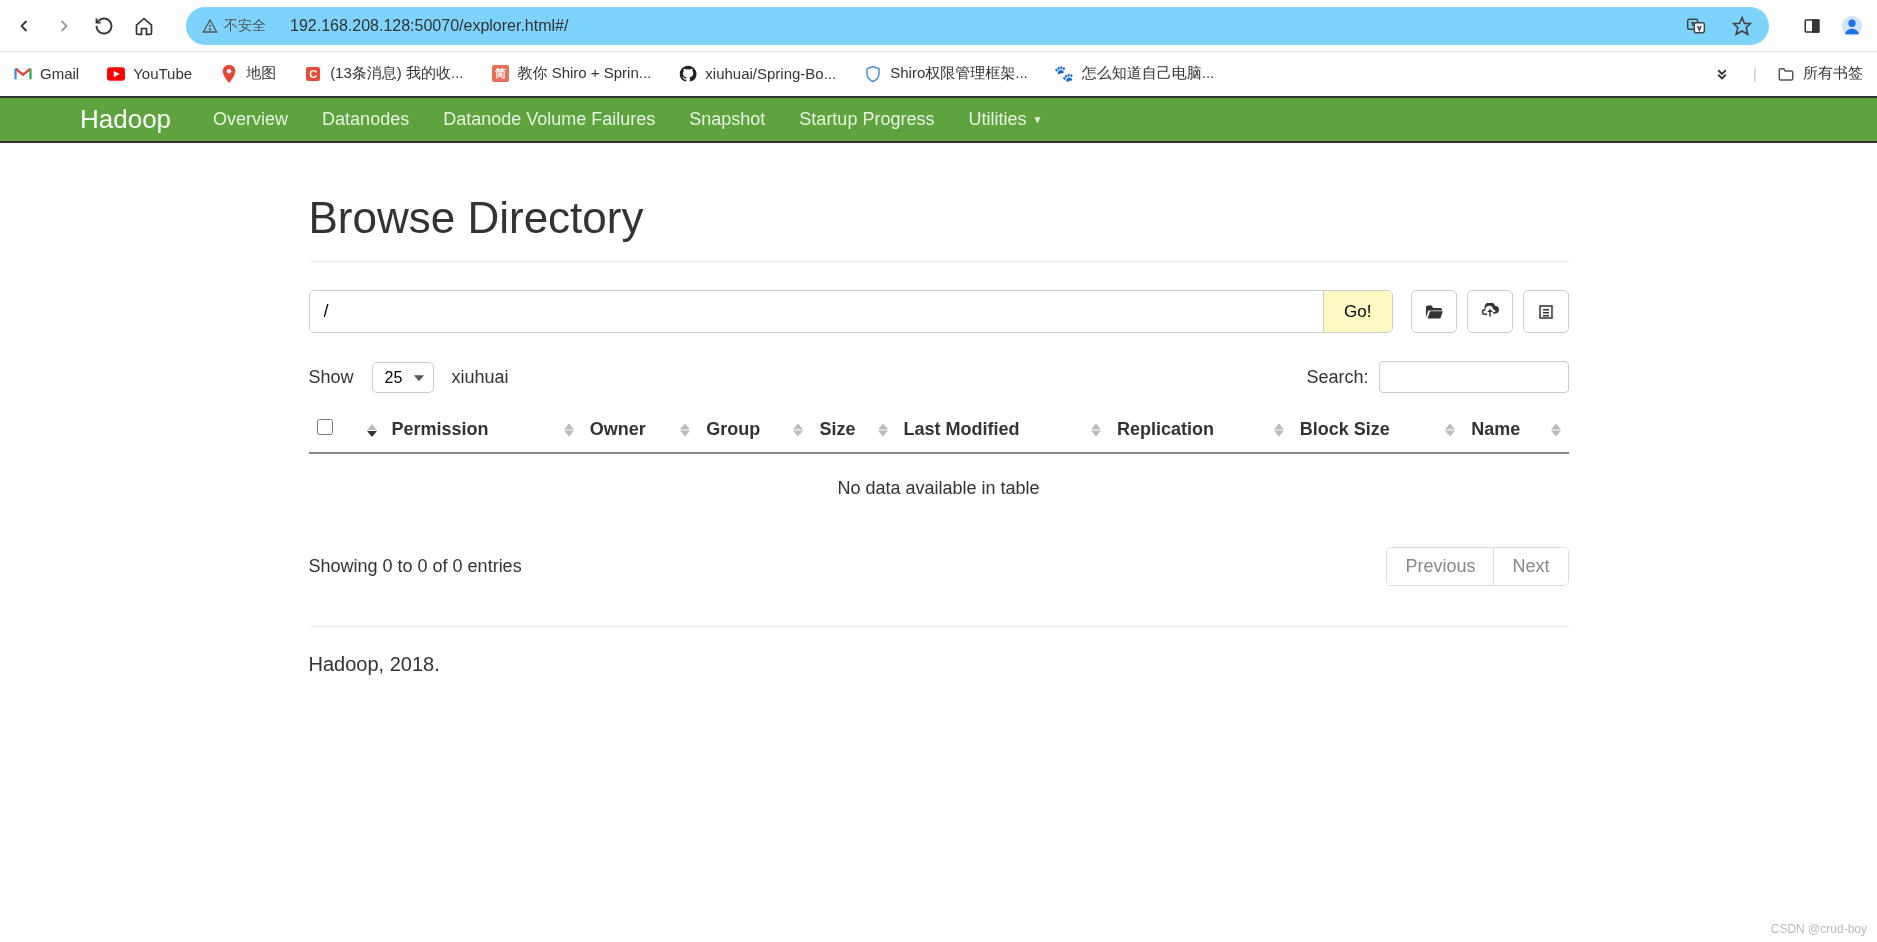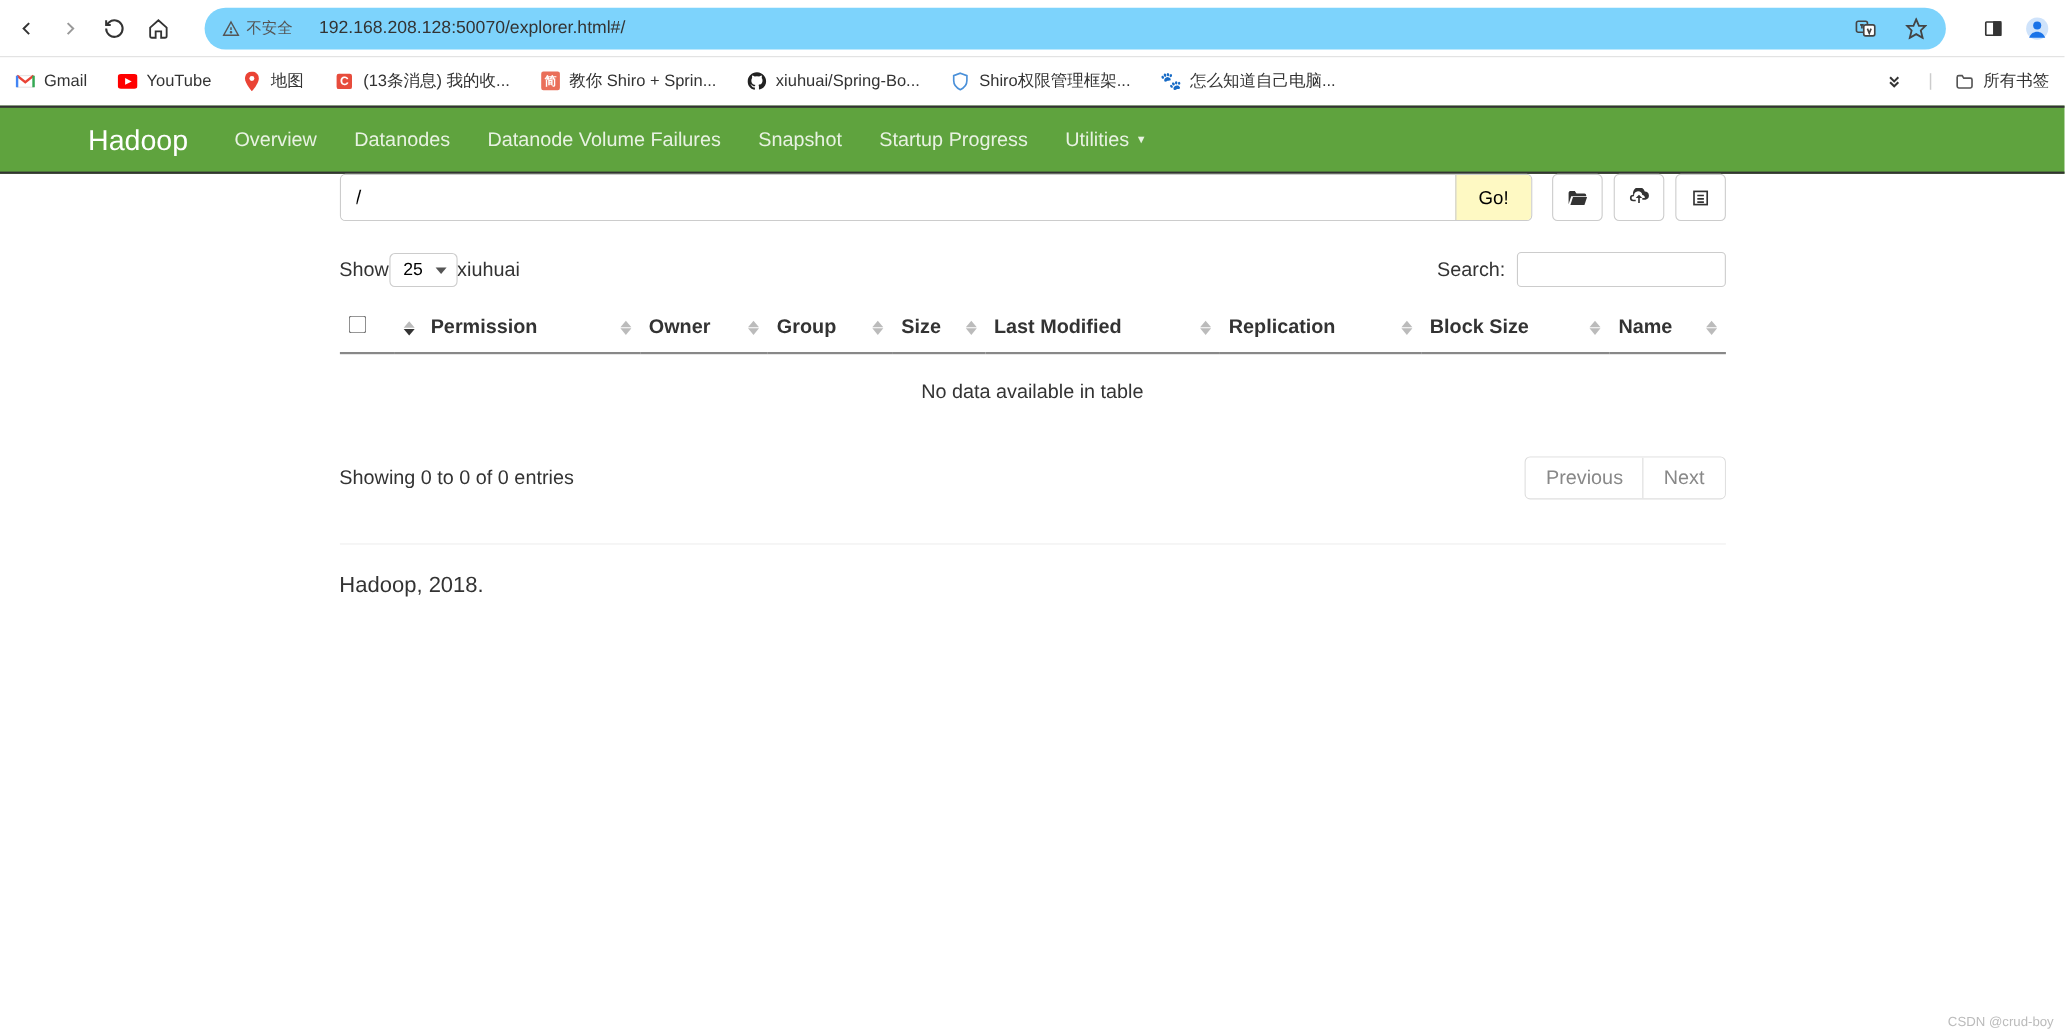--- a/index.html
+++ b/index.html
@@ -16,40 +16,40 @@
     .right-icons { display: flex; gap: 18px; align-items: center; }
     .icon-btn { width: 22px; height: 22px; display: flex; align-items: center; justify-content: center; cursor: pointer; }
     
     
     .bookmarks-bar { display: flex; align-items: center; padding: 8px 14px; gap: 28px; height: 44px; border-bottom: 1px solid transparent; }
     .bookmark-item { display: flex; align-items: center; gap: 8px; font-size: 15px; color: #333; cursor: pointer; }
     .bk-icon { width: 18px; height: 18px; display: inline-flex; align-items: center; justify-content: center; font-size: 14px; }
     .bookmarks-right { margin-left: auto; display: flex; align-items: center; gap: 20px; }
     
     
-    .hadoop-nav { background: #5fa33e; color: #fff; height: 62px; display: flex; align-items: center; padding: 0 80px; gap: 34px; border-top: 2px solid #333; border-bottom: 2px solid #333; }
+    .hadoop-nav { background: #5fa33e; color: #fff; height: 47px; display: flex; align-items: center; padding: 0 80px; gap: 34px; border-top: 2px solid #333; border-bottom: 2px solid #333; }
     .hadoop-brand { font-size: 26px; font-weight: 400; margin-right: 8px; }
     .hadoop-link { font-size: 18px; color: #e8f2e2; cursor: pointer; display: flex; align-items: center; gap: 6px; }
     .caret { font-size: 10px; }
     
     
     .content { max-width: 1420px; margin: 0 auto; padding: 0 80px; }
     h1.page-title { font-size: 44px; font-weight: 400; color: #333; margin: 50px 0 28px; padding-bottom: 18px; border-bottom: 1px solid #eee; }
     
     
     .path-row { display: flex; gap: 18px; margin-bottom: 28px; align-items: stretch; }
     .path-group { flex: 1; display: flex; border: 1px solid #ccc; border-radius: 5px; overflow: hidden; }
     .path-input { flex: 1; border: none; padding: 10px 14px; font-size: 18px; outline: none; }
     .go-btn { border: none; border-left: 1px solid #ccc; background: #fef9c3; padding: 0 20px; font-size: 17px; cursor: pointer; }
     .action-btns { display: flex; gap: 10px; }
     .act-btn { width: 46px; border: 1px solid #ccc; background: #fff; border-radius: 5px; cursor: pointer; display: flex; align-items: center; justify-content: center; }
     
     
     .table-controls { display: flex; justify-content: space-between; align-items: center; margin-bottom: 14px; font-size: 18px; }
-    .show-entries { display: flex; align-items: center; gap: 0; }
+    .show-entries { display: flex; align-items: center; gap: 18px; }
     .entries-select { padding: 6px 30px 6px 12px; border: 1px solid #ccc; border-radius: 5px; font-size: 16px; appearance: none; background: #fff; position: relative; }
     .select-wrap { position: relative; display: inline-block; }
     .select-wrap::after { content: ""; position: absolute; right: 10px; top: 50%; transform: translateY(-30%); border-left: 5px solid transparent; border-right: 5px solid transparent; border-top: 6px solid #555; pointer-events: none; }
     .search-box { display: flex; align-items: center; gap: 10px; }
     .search-input { border: 1px solid #ccc; border-radius: 4px; padding: 6px 10px; width: 190px; font-size: 16px; }
     
     
     .data-table { width: 100%; border-collapse: collapse; }
     .data-table thead th { text-align: left; padding: 12px 8px; border-bottom: 2px solid #888; font-size: 18px; font-weight: 700; position: relative; }
     .sort-icons { position: absolute; right: 8px; top: 50%; transform: translateY(-50%); display: flex; flex-direction: column; gap: 1px; }
@@ -226,20 +226,21 @@
   <div class="hadoop-link">Datanode Volume Failures</div>
   <div class="hadoop-link">Snapshot</div>
   <div class="hadoop-link">Startup Progress</div>
   <div class="hadoop-link">
     <span>Utilities</span>
     <span class="caret">▼</span>
   </div>
 </div>
 
 <div class="content">
+  <h1 class="page-title">Browse Directory</h1>
 
   <div class="path-row">
     <div class="path-group">
       <input class="path-input" value="/" style="">
       <button class="go-btn">Go!</button>
     </div>
     <div class="action-btns">
       <button class="act-btn">
         <svg width="20" height="16" viewBox="0 0 24 20" fill="#333">
             <path d="M2 4a2 2 0 0 1 2-2h5l2 3h9a2 2 0 0 1 2 2v1H5l-3 9z"></path>

